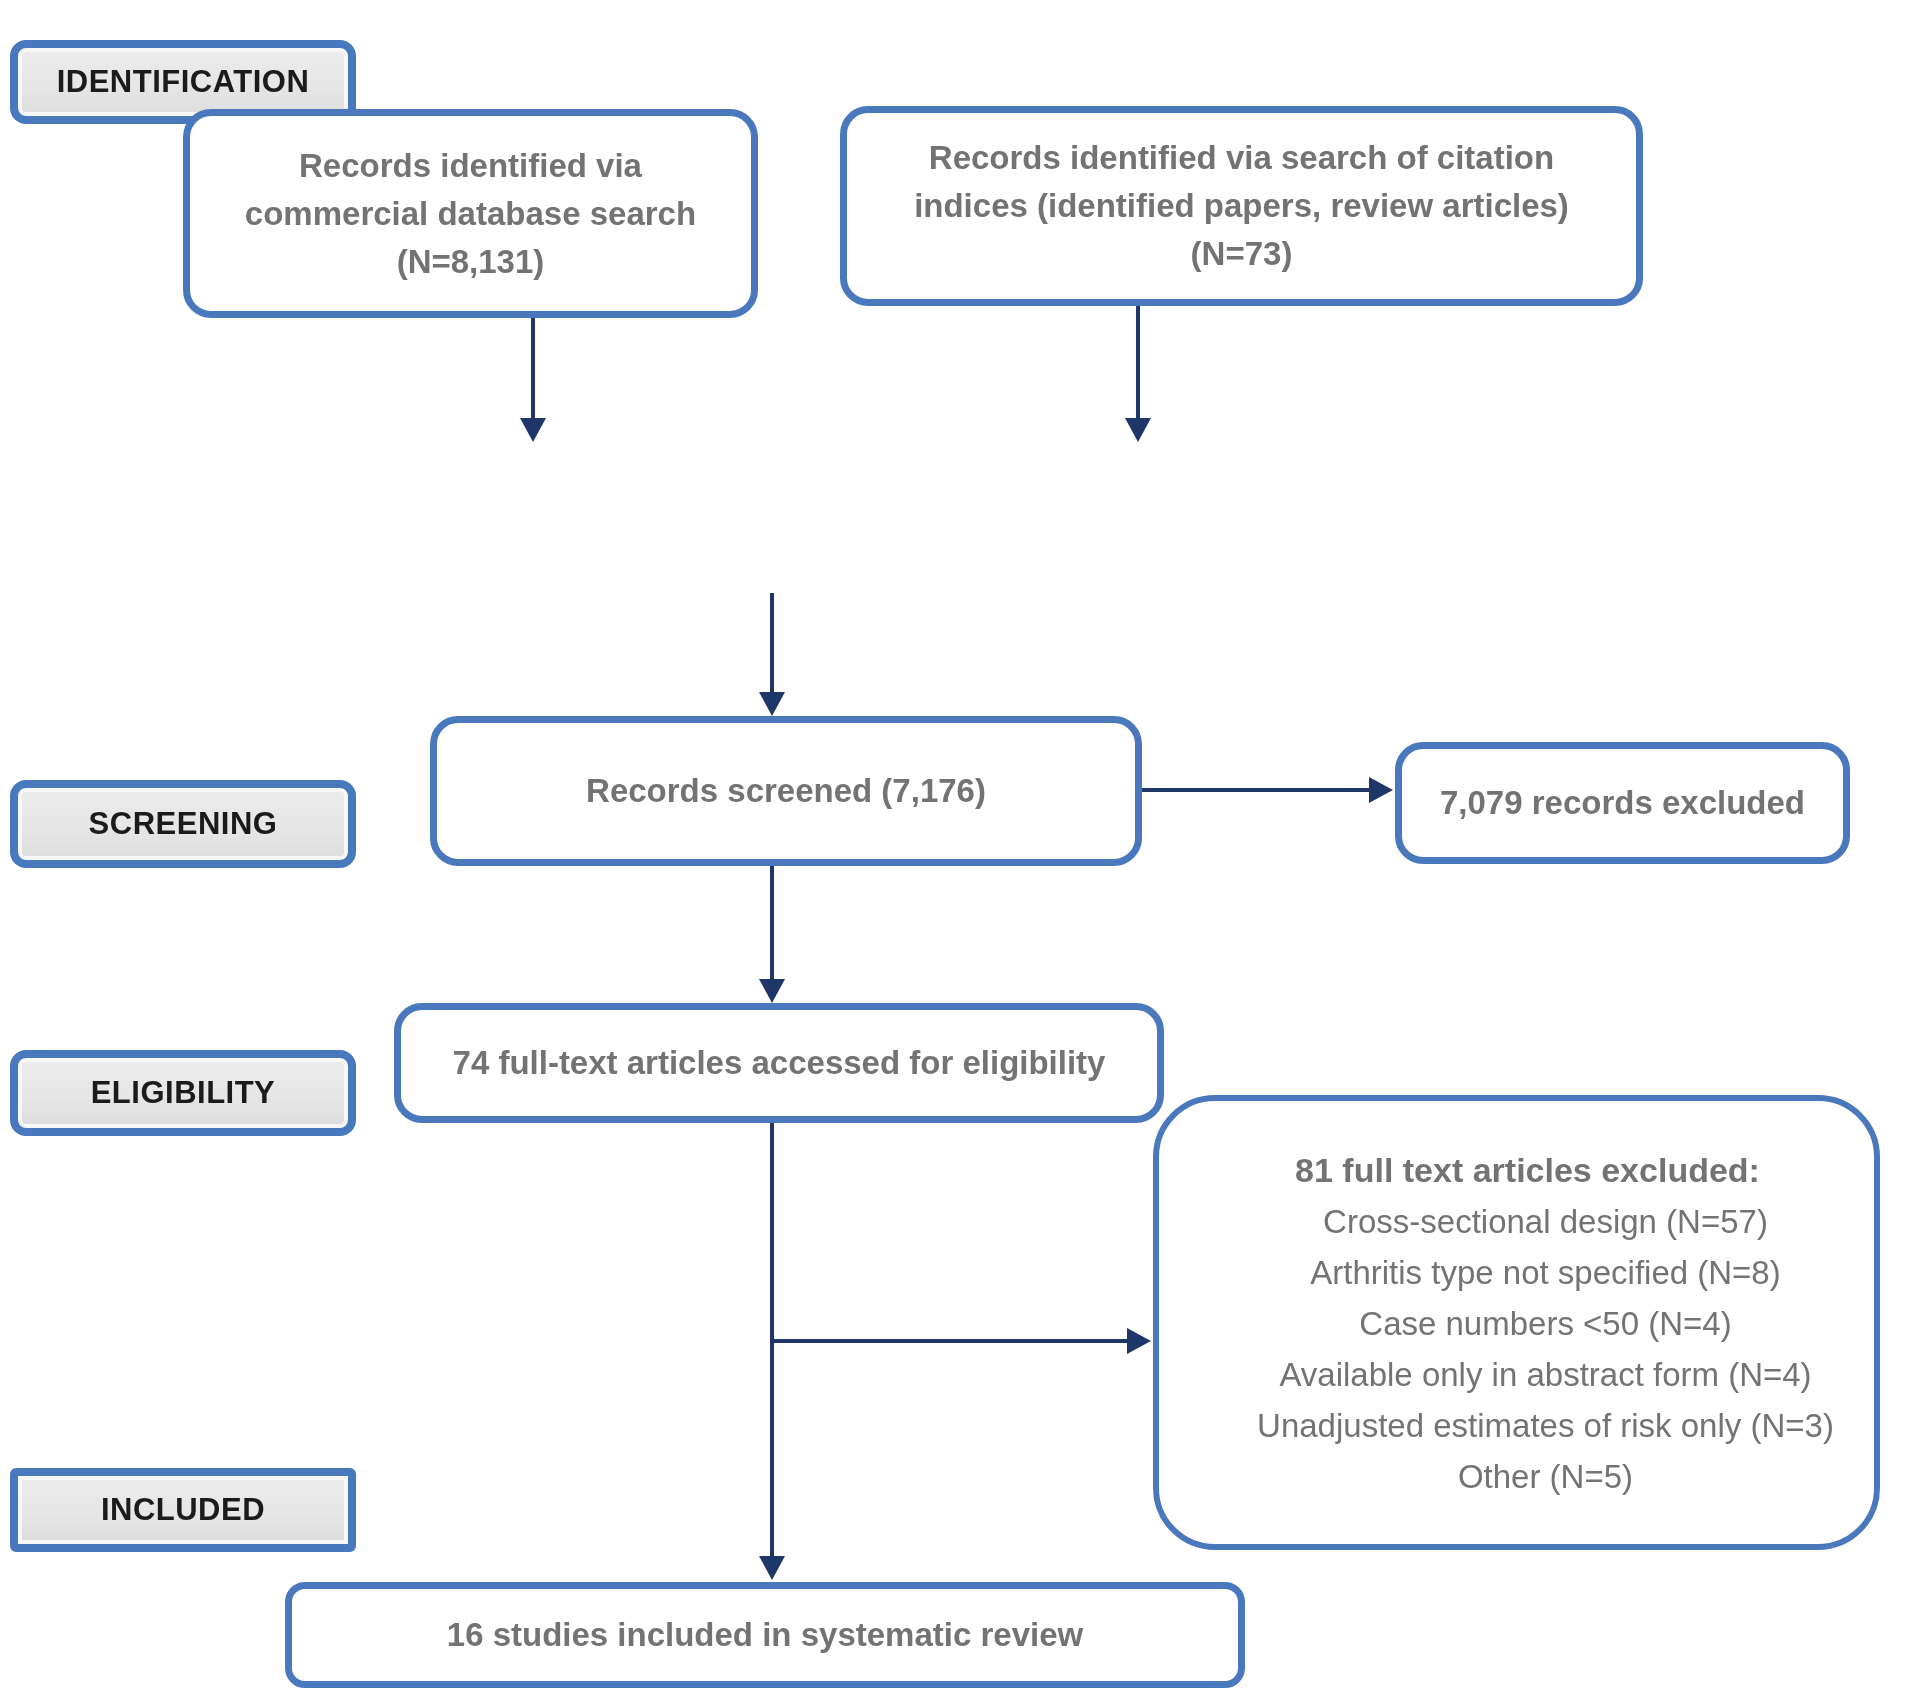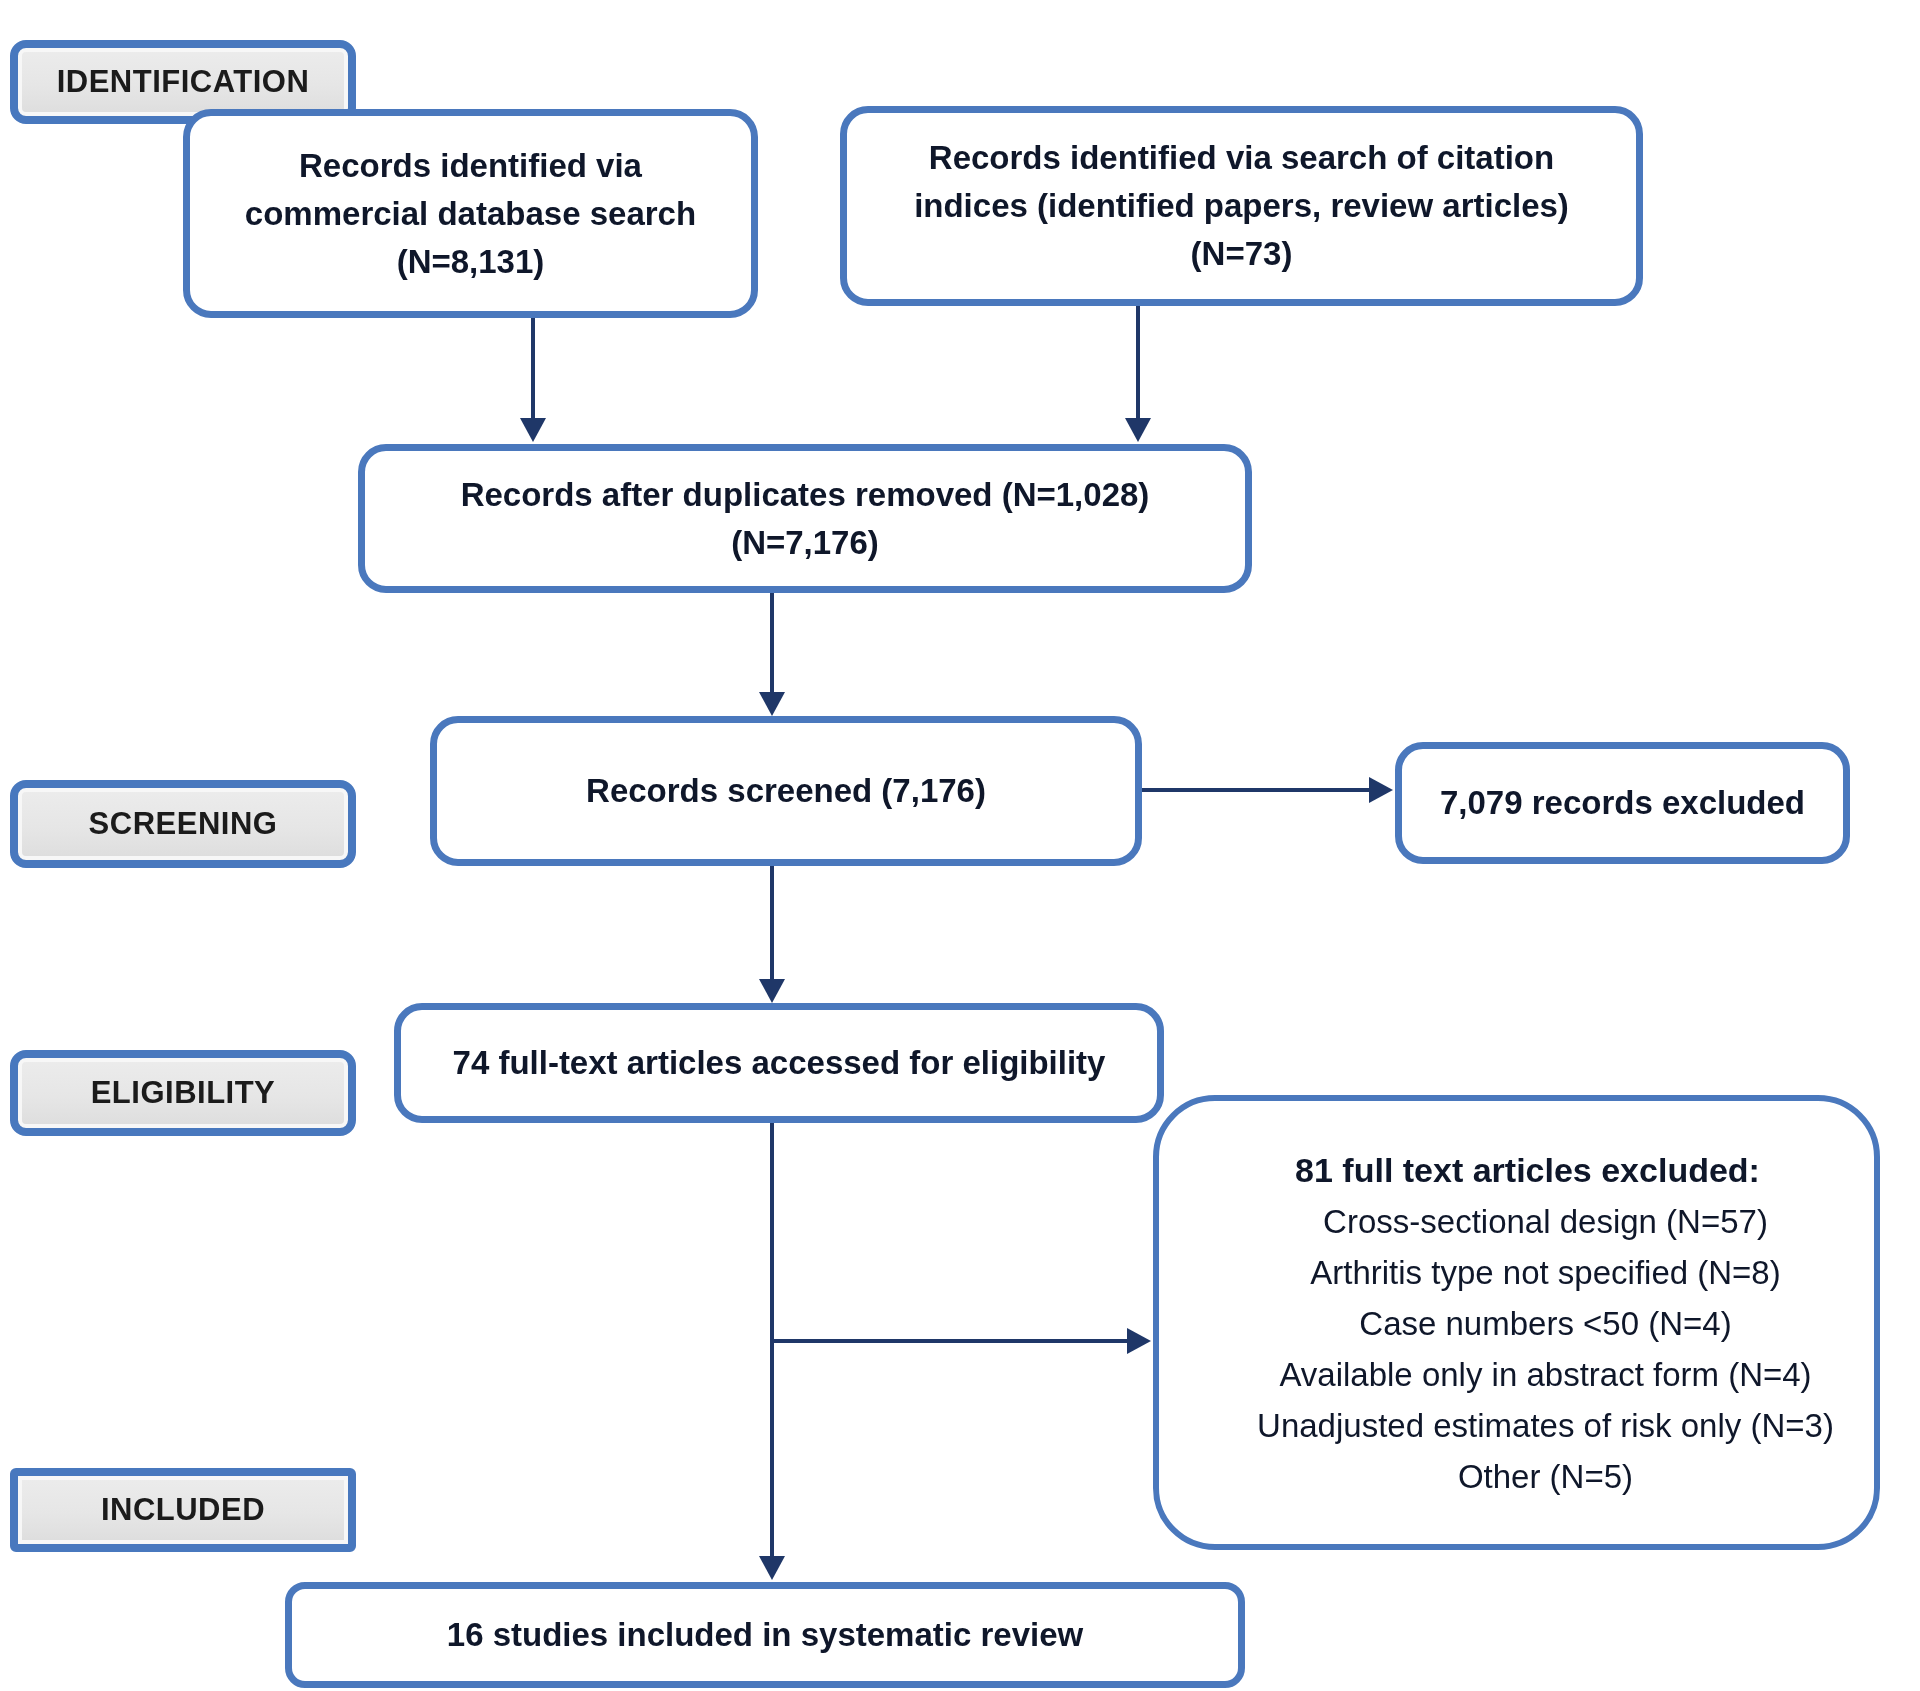--- a/index.html
+++ b/index.html
@@ -14,21 +14,21 @@
     background:linear-gradient(180deg,#ECECEC 0%,#E6E6E6 55%,#DDDDDD 100%);
     box-shadow:inset 0 0 0 4px #F7F7F7;
     display:flex;align-items:center;justify-content:center;
     font-weight:bold;font-size:31px;letter-spacing:.5px;color:#1b1b1b;margin-top:36px;
   }
   
   .fbox{
     position:absolute;box-sizing:border-box;background:#ffffff;
     border:7px solid #4A78BD;border-radius:28px;
     display:flex;flex-direction:column;align-items:center;justify-content:center;
-    text-align:center;font-weight:bold;font-size:33px;line-height:48px;color:#0f172a;
+    text-align:center;font-weight:bold;font-size:33px;line-height:48px;color:#737373;
     padding:6px 18px;
   }
   .fbox .ln{display:block;}
   
   .fbox.reasons{
     border-radius:62px;border-width:6px;
     align-items:center;justify-content:flex-start;text-align:left;
     padding:44px 30px 20px 52px;font-weight:normal;line-height:51px;font-size:33px;
   }
   .fbox.reasons .heading{font-weight:bold;font-size:34px;}
@@ -74,24 +74,20 @@
 
   <div>
     <div class="vline" style="left:531px;top:318px;height:102px;"></div>
     <div class="ah-down" style="left:520px;top:418px;"></div>
   </div>
   <div>
     <div class="vline" style="left:1136px;top:306px;height:114px;"></div>
     <div class="ah-down" style="left:1125px;top:418px;"></div>
   </div>
 
-  <div class="fbox" style="left:358px;top:444px;width:894px;height:149px;">
-    <span class="ln">Records after duplicates removed (N=1,028)</span>
-    <span class="ln">(N=7,176)</span>
-  </div>
 
   <div>
     <div class="vline" style="left:770px;top:593px;height:101px;"></div>
     <div class="ah-down" style="left:759px;top:692px;"></div>
   </div>
 
   <div class="fbox" style="left:430px;top:716px;width:712px;height:150px;">
     <span class="ln">Records screened (7,176)</span>
   </div>
 

